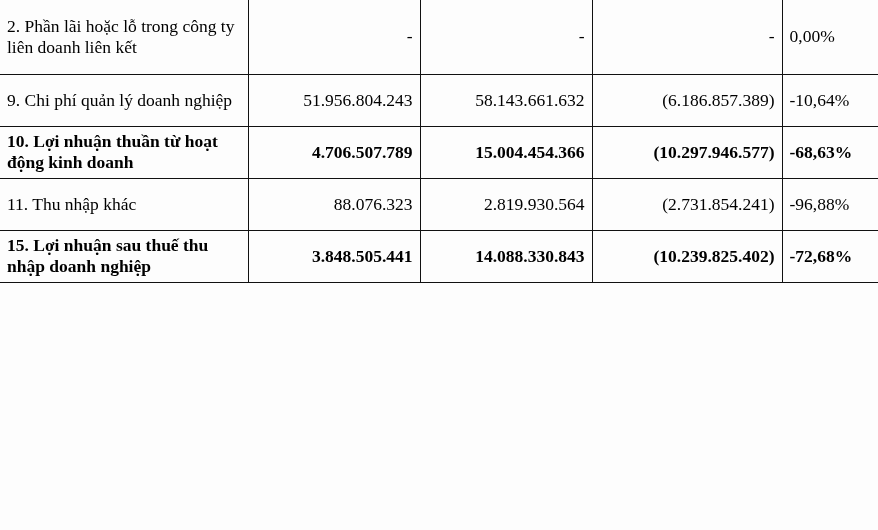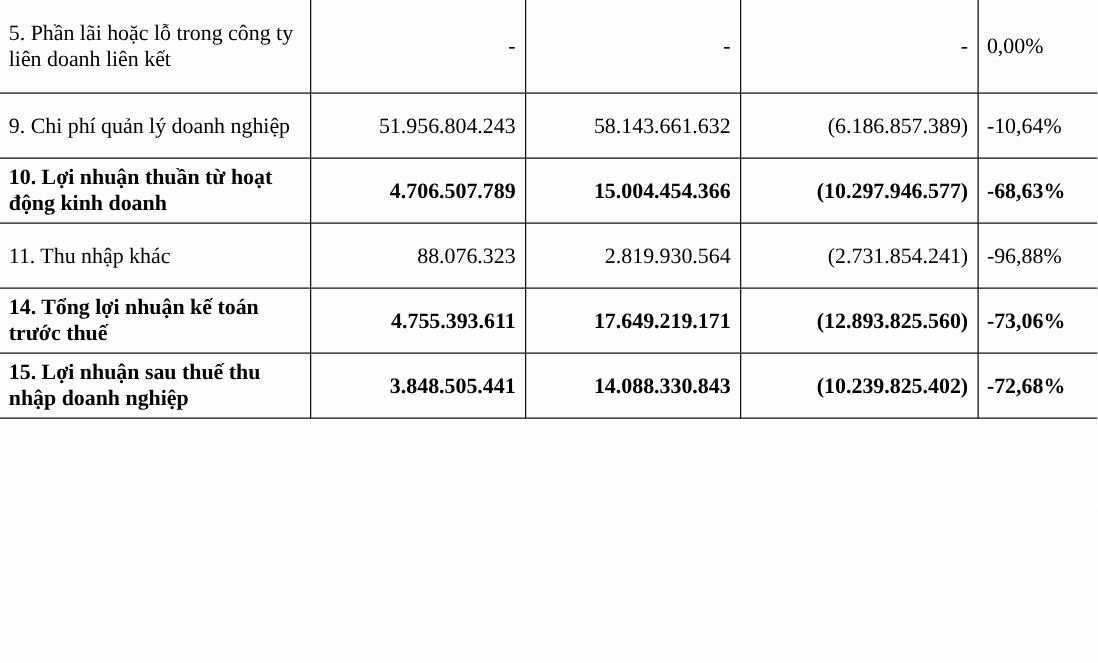--- a/index.html
+++ b/index.html
@@ -71,21 +71,21 @@
     <colgroup>
       <col class="c0">
         <col class="c1">
         <col class="c2">
         <col class="c3">
         <col class="c4">
     </colgroup>
     <tbody>
 
       <tr class="tall-3">
-        <td class="lbl label-top">5. Phần lãi hoặc lỗ trong công ty liên doanh liên kết</td>
+        <td class="lbl label-top">2. Phần lãi hoặc lỗ trong công ty liên doanh liên kết</td>
         <td class="num">-</td>
         <td class="num">-</td>
         <td class="num">-</td>
         <td class="pct">0,00%</td>
       </tr>
 
 
       <tr class="tall-2">
         <td class="lbl label-top">9. Chi phí quản lý doanh nghiệp</td>
         <td class="num">51.956.804.243</td>
@@ -105,27 +105,20 @@
       <tr class="tall-2">
         <td class="lbl">11. Thu nhập khác</td>
         <td class="num">88.076.323</td>
         <td class="num">2.819.930.564</td>
         <td class="num">(2.731.854.241)</td>
         <td class="pct">-96,88%</td>
       </tr>
 
 
 
-      <tr class="tall-2">
-        <td class="lbl label-top bold">14. Tổng lợi nhuận kế toán trước thuế</td>
-        <td class="num bold">4.755.393.611</td>
-        <td class="num bold">17.649.219.171</td>
-        <td class="num bold">(12.893.825.560)</td>
-        <td class="pct bold">-73,06%</td>
-      </tr>
 
       <tr class="tall-2">
         <td class="lbl label-top bold">15. Lợi nhuận sau thuế thu nhập doanh nghiệp</td>
         <td class="num bold">3.848.505.441</td>
         <td class="num bold">14.088.330.843</td>
         <td class="num bold">(10.239.825.402)</td>
         <td class="pct bold">-72,68%</td>
       </tr>
 
     </tbody>

